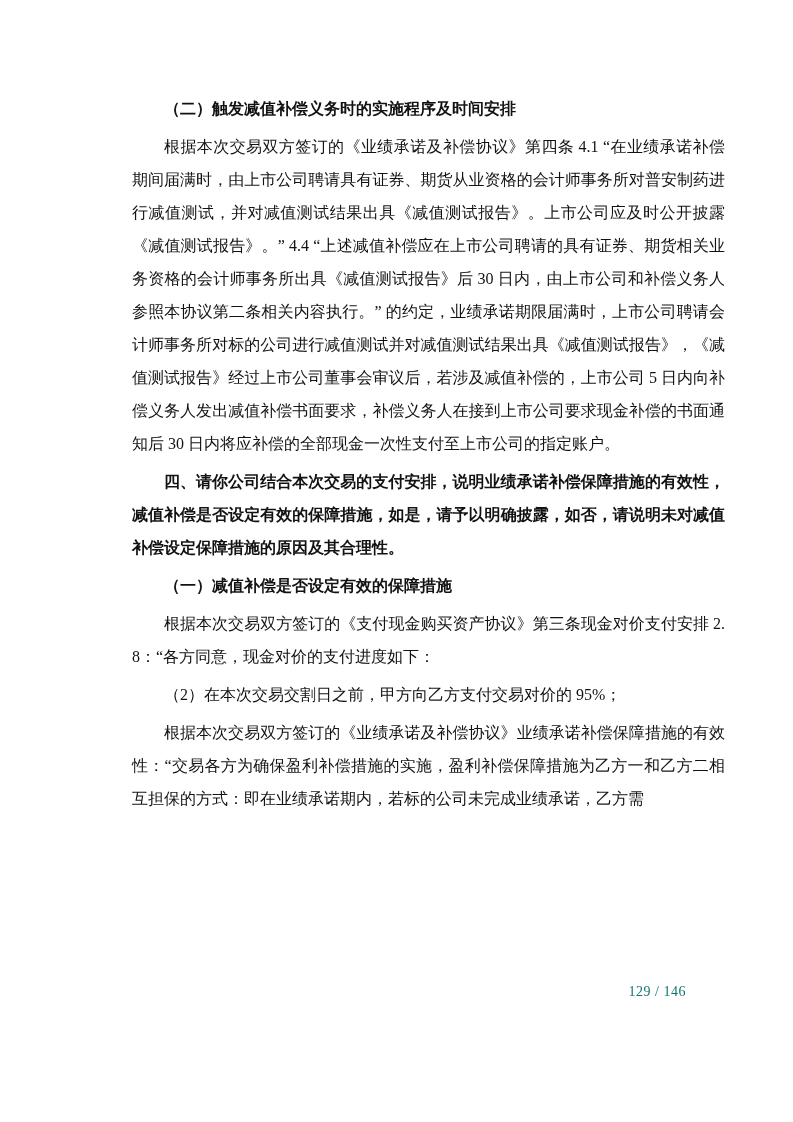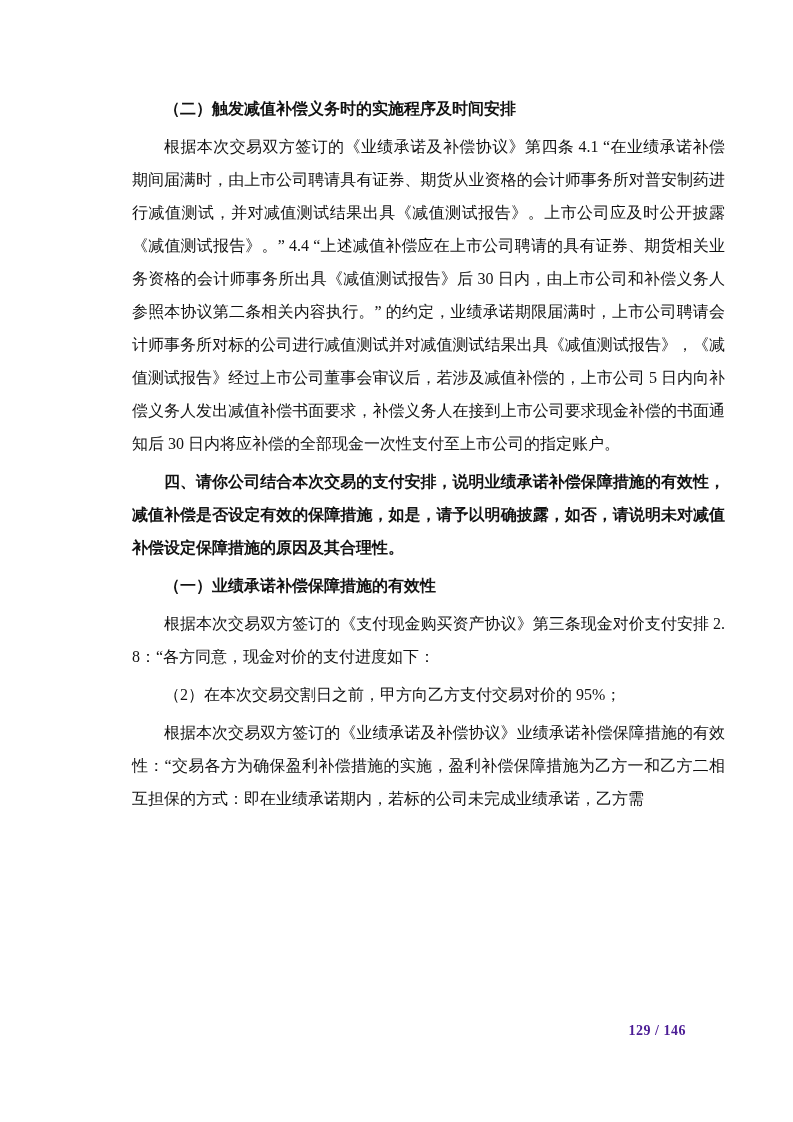--- a/index.html
+++ b/index.html
@@ -35,35 +35,35 @@
     font-weight: bold;
     text-align: left;
     font-size: 16.5px;
   }
   .heading-question {
     font-weight: bold;
     font-size: 16.5px;
   }
   .page-number {
     position: absolute;
-    top: 1023px;
+    top: 984px;
     right: 107px;
     font-size: 14px;
-    font-weight: bold;
+    font-weight: normal;
     letter-spacing: 0.5px;
-    color: #4c1d95;
+    color: #0f766e;
   }
 </style>
 </head>
 <body>
 
 <div class="page">
   <div class="content">
     <p class="heading-sub">（二）触发减值补偿义务时的实施程序及时间安排</p>
     <p>根据本次交易双方签订的《业绩承诺及补偿协议》第四条 4.1 “在业绩承诺补偿期间届满时，由上市公司聘请具有证券、期货从业资格的会计师事务所对普安制药进行减值测试，并对减值测试结果出具《减值测试报告》。上市公司应及时公开披露《减值测试报告》。” 4.4 “上述减值补偿应在上市公司聘请的具有证券、期货相关业务资格的会计师事务所出具《减值测试报告》后 30 日内，由上市公司和补偿义务人参照本协议第二条相关内容执行。” 的约定，业绩承诺期限届满时，上市公司聘请会计师事务所对标的公司进行减值测试并对减值测试结果出具《减值测试报告》，《减值测试报告》经过上市公司董事会审议后，若涉及减值补偿的，上市公司 5 日内向补偿义务人发出减值补偿书面要求，补偿义务人在接到上市公司要求现金补偿的书面通知后 30 日内将应补偿的全部现金一次性支付至上市公司的指定账户。</p>
     <p class="heading-question">四、请你公司结合本次交易的支付安排，说明业绩承诺补偿保障措施的有效性，减值补偿是否设定有效的保障措施，如是，请予以明确披露，如否，请说明未对减值补偿设定保障措施的原因及其合理性。</p>
-    <p class="heading-sub">（一）业绩承诺补偿保障措施的有效性</p>
+    <p class="heading-sub">（一）减值补偿是否设定有效的保障措施</p>
     <p>根据本次交易双方签订的《支付现金购买资产协议》第三条现金对价支付安排 2.8：“各方同意，现金对价的支付进度如下：</p>
     <p>（2）在本次交易交割日之前，甲方向乙方支付交易对价的 95%；</p>
     <p>根据本次交易双方签订的《业绩承诺及补偿协议》业绩承诺补偿保障措施的有效性：“交易各方为确保盈利补偿措施的实施，盈利补偿保障措施为乙方一和乙方二相互担保的方式：即在业绩承诺期内，若标的公司未完成业绩承诺，乙方需</p>
   </div>
   <div class="page-number">129 / 146</div>
 </div>
 
 </body></html>

